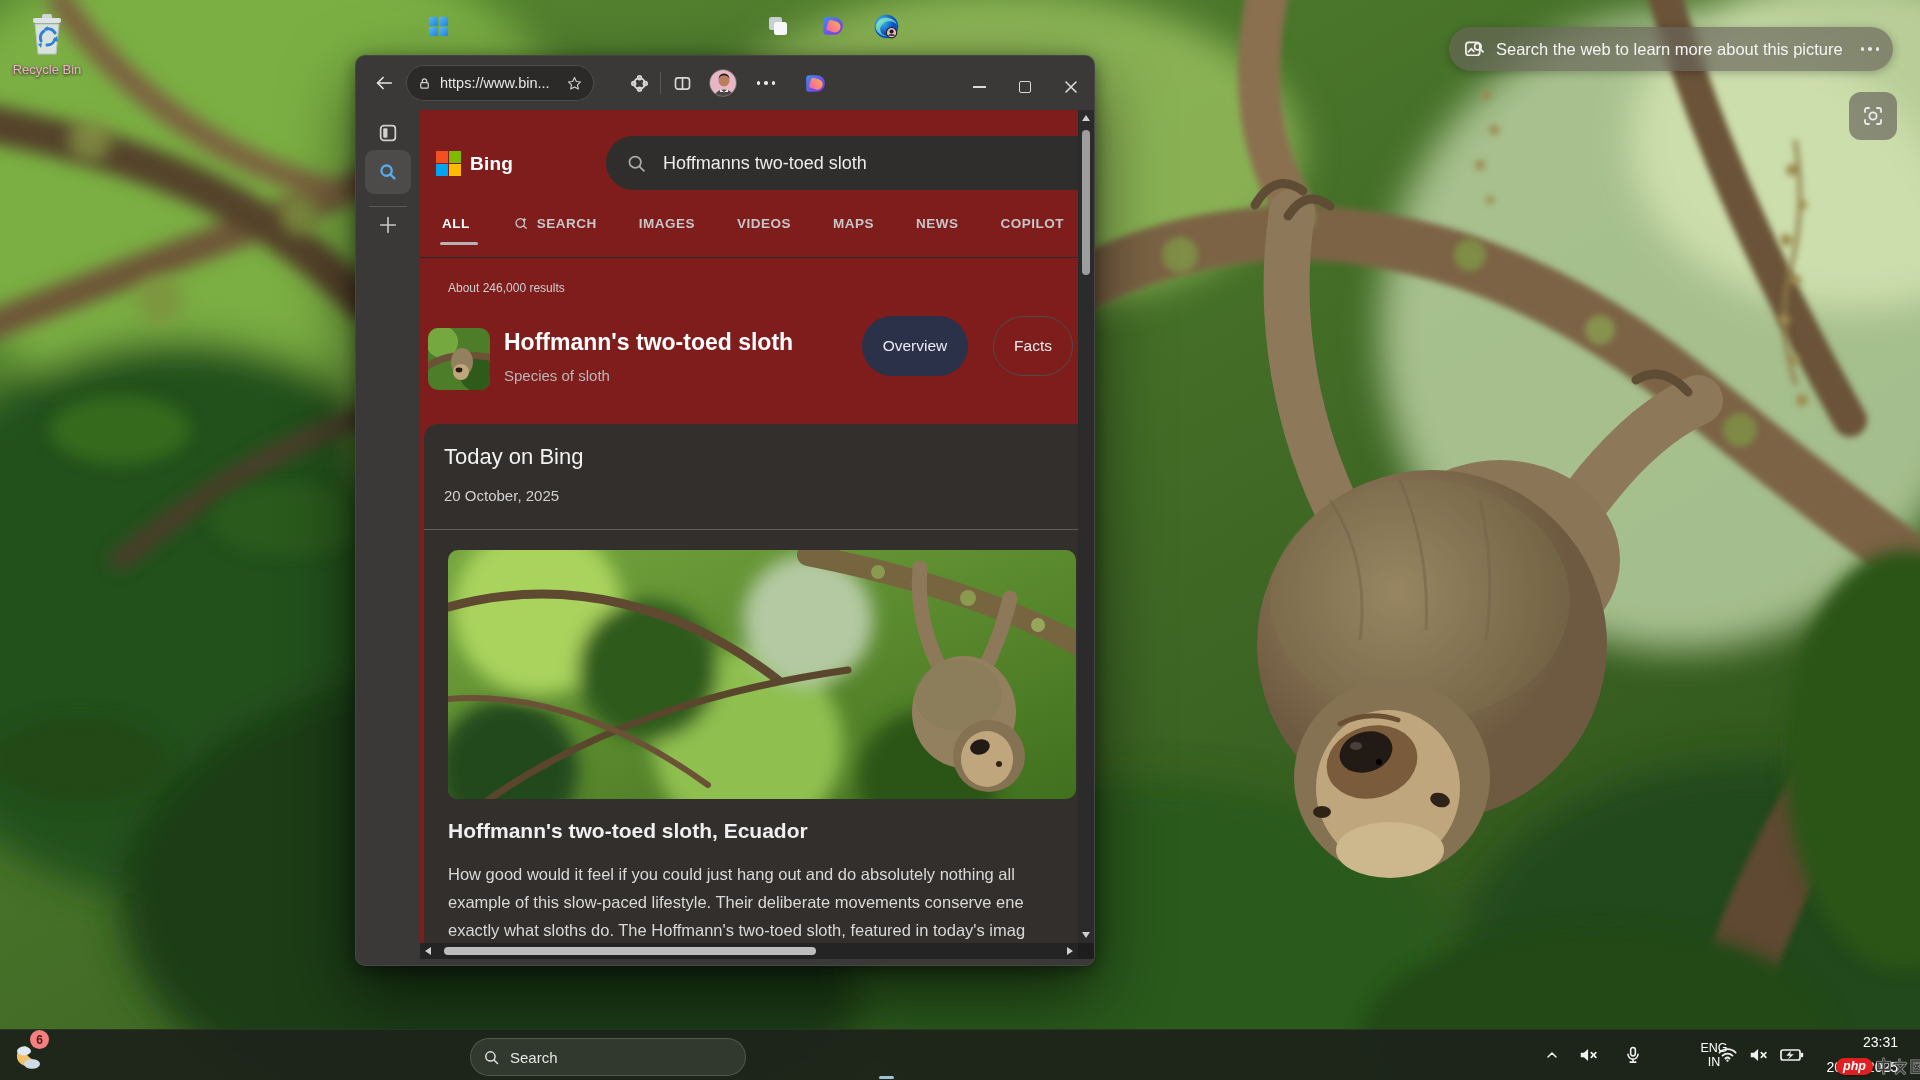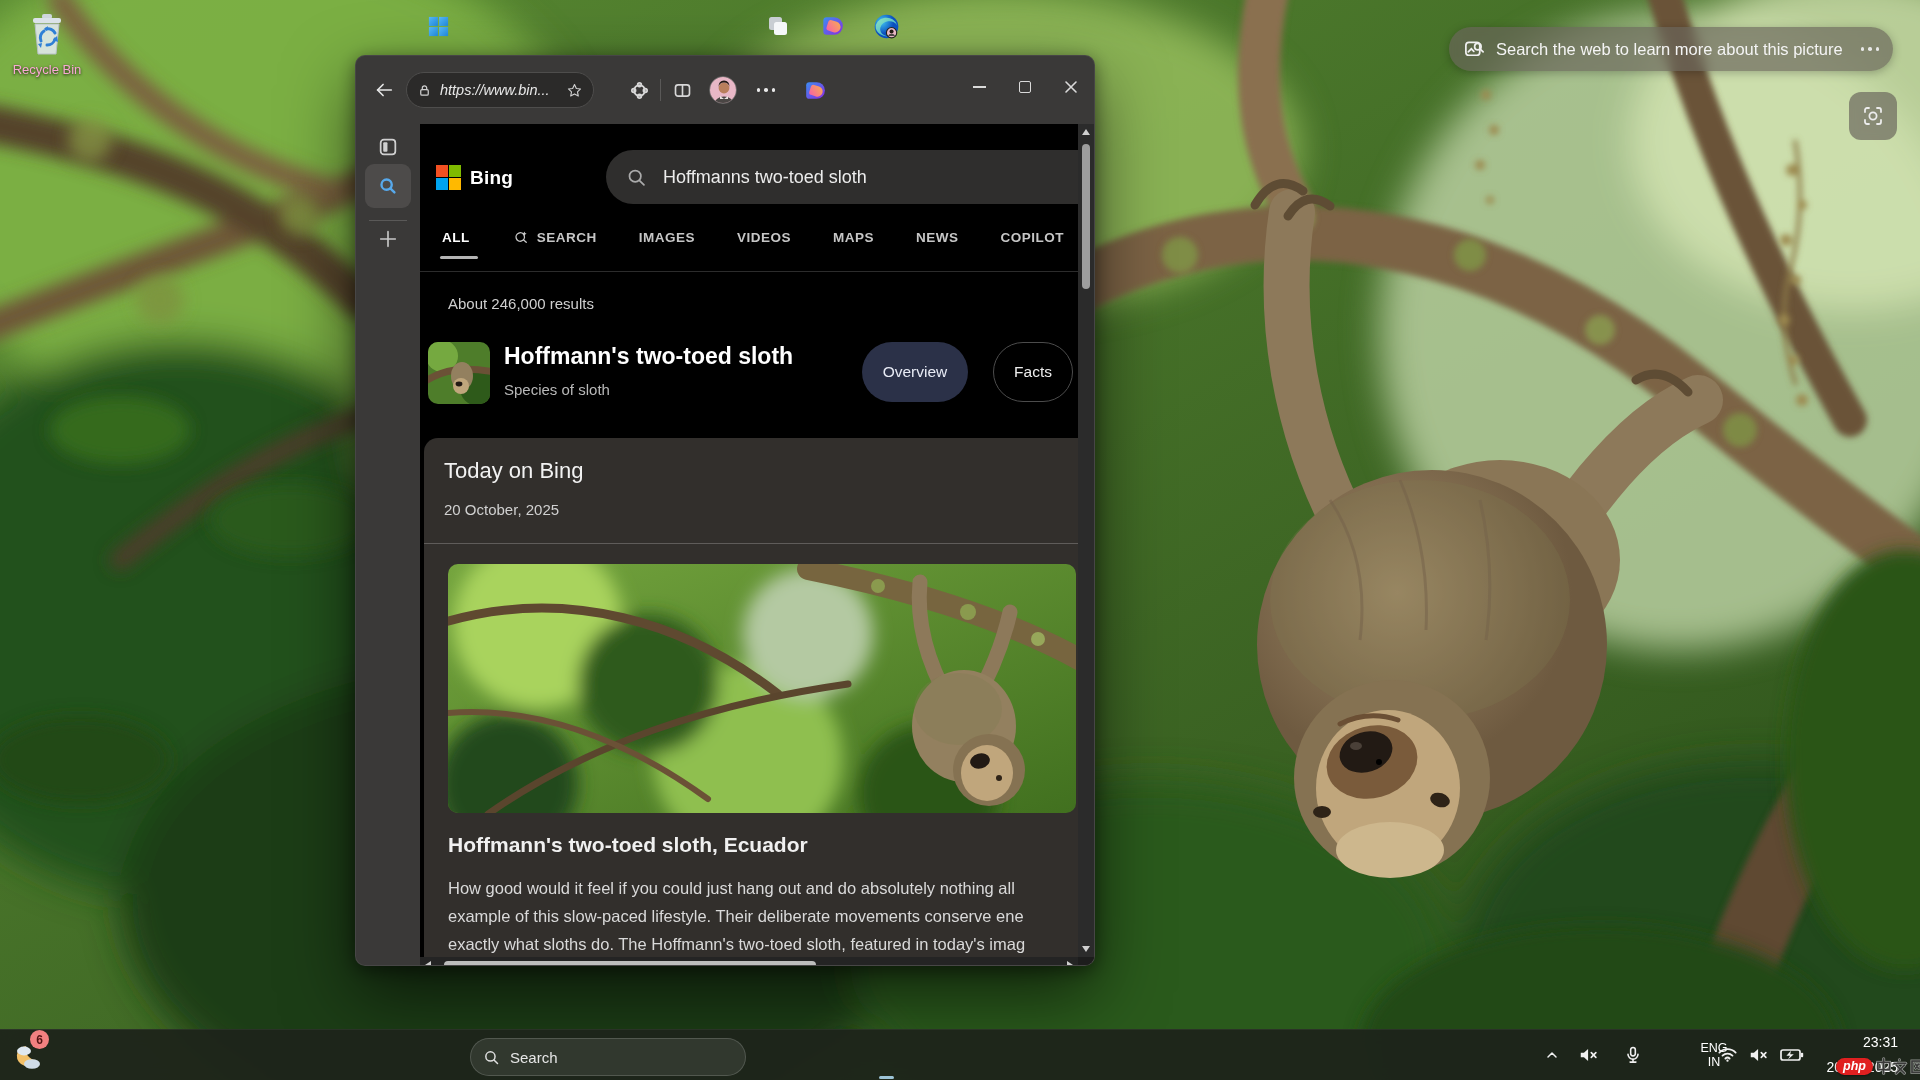--- a/index.html
+++ b/index.html
@@ -18,62 +18,62 @@
   .spotlight-bar .txt { color:#f4f4f4; font-size:16.5px; margin-left:10px; flex:1; white-space:nowrap; }
   .dots { display:flex; gap:4px; }
   .dots i { width:3.5px; height:3.5px; border-radius:50%; background:#e8e8e8; display:block; }
   .camera-btn { position:absolute; left:1849px; top:92px; width:48px; height:48px; border-radius:12px;
     background:rgba(100,96,88,.66); backdrop-filter:blur(5px); display:flex; align-items:center; justify-content:center; }
 
   
   .window { position:absolute; left:355px; top:55px; width:740px; height:911px; border-radius:10px;
     background:#3a3938; box-shadow:0 28px 70px rgba(0,0,0,.6), 0 4px 18px rgba(0,0,0,.45);
     border:1px solid rgba(255,255,255,.07); overflow:hidden; }
-  .titlebar { height:68px; display:flex; align-items:center; padding-left:12px; position:relative;font-style:italic; }
+  .titlebar { height:54px; display:flex; align-items:center; padding-left:12px; position:relative; }
   .nav-btn { width:32px; height:32px; display:flex; align-items:center; justify-content:center; border-radius:6px; }
   .addr-pill { margin-left:6px; width:188px; height:36px; border-radius:18px; background:#2b2a29;
     border:1px solid #4e4d4c; display:flex; align-items:center; padding:0 10px; }
   .addr-pill .url { color:#e8e8e8; font-size:14.5px; margin:0 8px; flex:1; white-space:nowrap; overflow:hidden; }
   .tb-icon { width:34px; height:34px; display:flex; align-items:center; justify-content:center; border-radius:6px; }
   .tb-div { width:1px; height:22px; background:#5a5958; margin:0 4px; }
   .avatar { width:28px; height:28px; border-radius:50%; overflow:hidden; border:1px solid #6a6968; }
   .win-controls { position:absolute; right:0; top:0; height:62px; display:flex; align-items:center; }
   .wc { width:46px; height:42px; display:flex; align-items:center; justify-content:center; }
   .wc .min { width:13px; height:2px; background:#dadada; }
   .wc .max { width:12px; height:12px; border:1.6px solid #dadada; border-radius:2px; }
 
   .win-body { display:flex; height:849px; }
   .tabstrip { width:64px; position:relative; }
   .ts-item { position:absolute; left:50%; transform:translateX(-50%); display:flex; align-items:center; justify-content:center; }
   .ts-active { width:46px; height:44px; border-radius:9px; background:#4d4b4a; }
   .ts-div { position:absolute; left:13px; right:13px; top:96px; height:1px; background:#5a5958; }
 
-  .content { position:relative; flex:1; background:#000000; overflow:hidden; }
+  .content { position:relative; flex:1; background:#7f1d1d; overflow:hidden; }
 
   
   .bing-logo { position:absolute; left:16px; top:41px; display:flex; align-items:center; gap:9px; }
   .ms-grid { width:25px; height:25px; display:grid; grid-template-columns:12px 12px; grid-template-rows:12px 12px; gap:1px; }
   .ms-grid i { display:block; }
   .bing-logo .t { color:#fff; font-size:19px; font-weight:600; letter-spacing:.2px; }
   .bing-search { position:absolute; left:186px; top:26px; width:522px; height:54px; border-radius:27px;
     background:#2f2e2d; display:flex; align-items:center; padding:0 20px; }
   .bing-search .q { color:#ececec; font-size:18px; margin-left:16px; white-space:nowrap; }
 
   .bing-tabs { position:absolute; left:22px; top:104px; display:flex; gap:42px; align-items:center; }
   .btab { color:#c6c6c6; font-size:13.5px; font-weight:600; letter-spacing:.5px; position:relative; display:flex; align-items:center; gap:7px; white-space:nowrap; }
   .btab.active { color:#fff; }
   .btab.active .under { position:absolute; left:-2px; top:26px; width:38px; height:3.5px; border-radius:2px; background:#b4b4b4; }
   .tabs-divider { position:absolute; left:0; right:0; top:147px; height:1px; background:#2c2c2c; }
 
-  .results { position:absolute; left:28px; top:171px; color:#cfcfcf; font-size:15px; }
+  .results { position:absolute; left:28px; top:171px; color:#cfcfcf; font-size:12px; }
 
   .entity-thumb { position:absolute; left:8px; top:218px; width:62px; height:62px; border-radius:10px; overflow:hidden; }
   .entity-title { position:absolute; left:84px; top:219px; color:#fff; font-size:23px; font-weight:700; white-space:nowrap; }
   .entity-sub { position:absolute; left:84px; top:257px; color:#b8b8b8; font-size:15px; }
-  .pill-btn { position:absolute; top:218px; height:60px; border-radius:30px; display:flex; align-items:center; justify-content:center;
+  .pill-btn { position:absolute; top:206px; height:60px; border-radius:30px; display:flex; align-items:center; justify-content:center;
     font-size:15.5px; color:#e8ebf5; }
   .pill-overview { left:442px; width:106px; background:#2b3148; }
   .pill-facts { left:573px; width:80px; background:transparent; border:1px solid #4c4c4c; color:#ededed; }
 
   .today-card { position:absolute; left:4px; top:314px; width:672px; height:535px; background:#322f2c; border-radius:14px 14px 0 0; }
   .tc-head { position:absolute; left:20px; top:20px; color:#f2f2f2; font-size:22px; font-weight:500; }
   .tc-date { position:absolute; left:20px; top:63px; color:#d0d0d0; font-size:15px; }
   .tc-div { position:absolute; left:0; right:0; top:105px; height:1px; background:rgba(255,255,255,.22); }
   .tc-img { position:absolute; left:24px; top:126px; width:628px; height:249px; border-radius:10px; overflow:hidden; }
   .tc-title { position:absolute; left:24px; top:395px; color:#f0f0f0; font-size:21px; font-weight:700; white-space:nowrap; }

